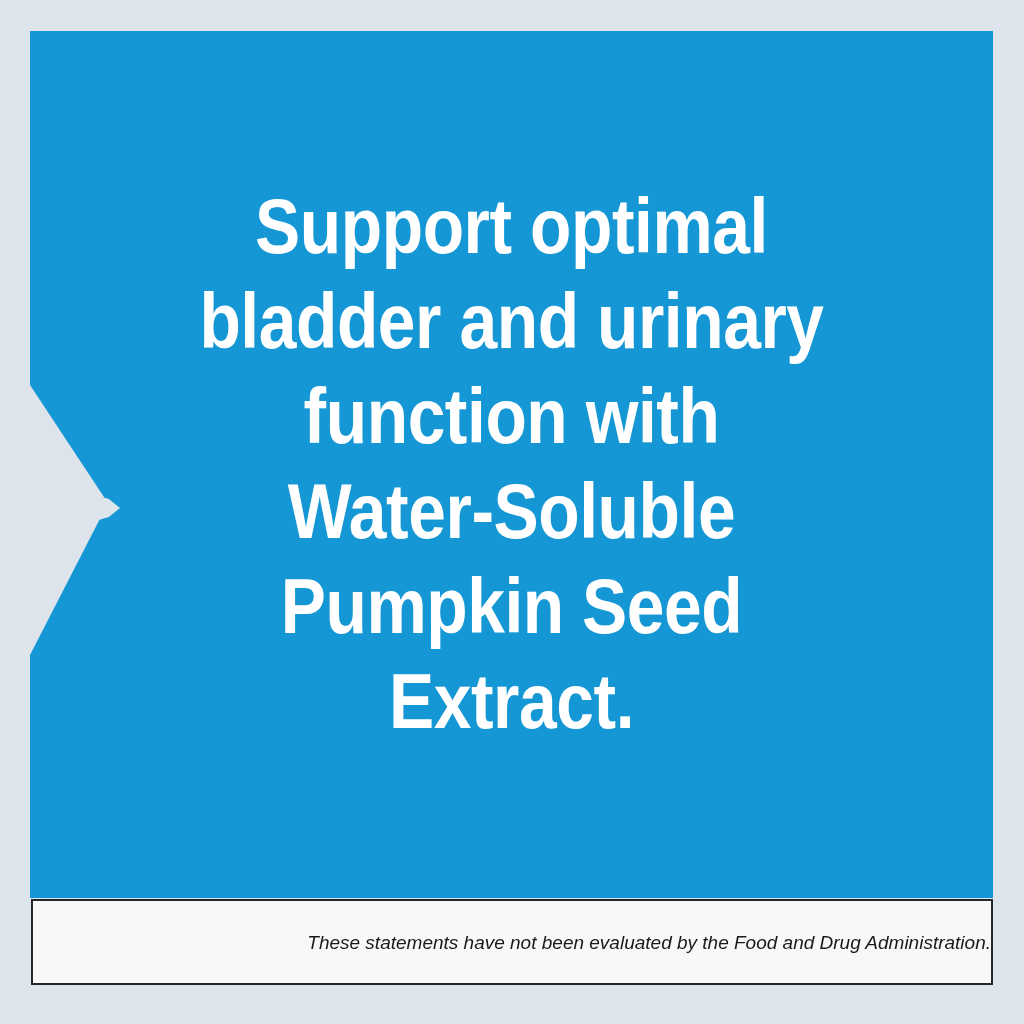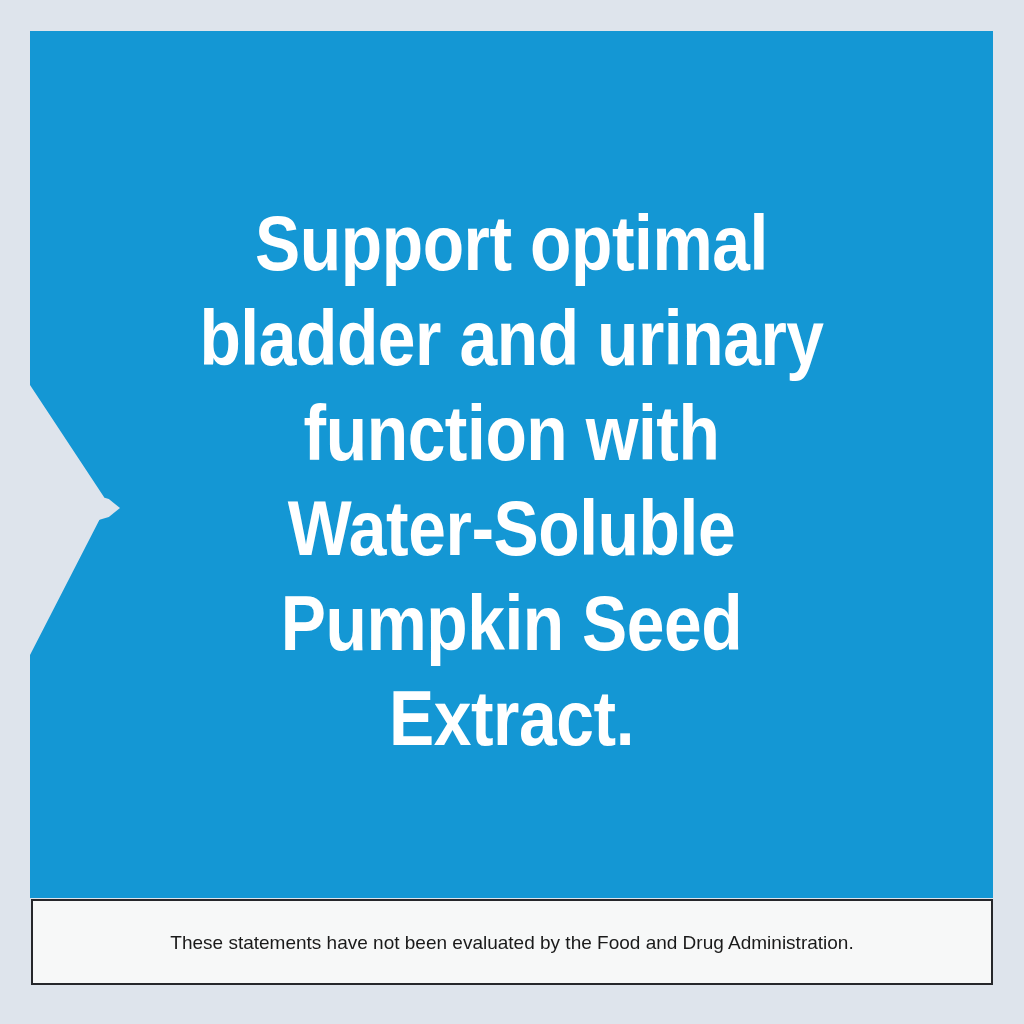--- a/index.html
+++ b/index.html
@@ -66,21 +66,21 @@
     background: #dee4ec;
     border-radius: 0 10px 10px 0;
     -webkit-clip-path: polygon(0% 0%, 60% 18%, 100% 50%, 60% 82%, 0% 100%);
     clip-path: polygon(0% 0%, 60% 18%, 100% 50%, 60% 82%, 0% 100%);
   }
 
   
   #headline {
     position: absolute;
     left: 30px;
-    top: 196px;
+    top: 179px;
     width: 963px;
     text-align: center;
     color: #ffffff;
     font-family: "Liberation Sans Narrow", "Liberation Sans", sans-serif;
     font-weight: bold;
     font-size: 77px;
     line-height: 95px;
     letter-spacing: -0.5px;
     -webkit-font-smoothing: antialiased;
   }
@@ -97,21 +97,22 @@
     left: 31px;
     top: 899px;
     width: 962px;
     height: 86px;
     box-sizing: border-box;
     background: #f7f8f8;
     border: 2px solid #26272b;
     display: flex;
     flex-direction: row;
     align-items: center;
-    justify-content: center;
+    justify-content: flex-end;
+    font-style: italic;
   }
   #disclaimer-box .disc-line {
     display: block;
     color: #1a1a1a;
     font-family: "Liberation Sans", sans-serif;
     font-size: 19px;
     line-height: 31px;
     font-weight: normal;
     text-align: center;
     white-space: nowrap;

